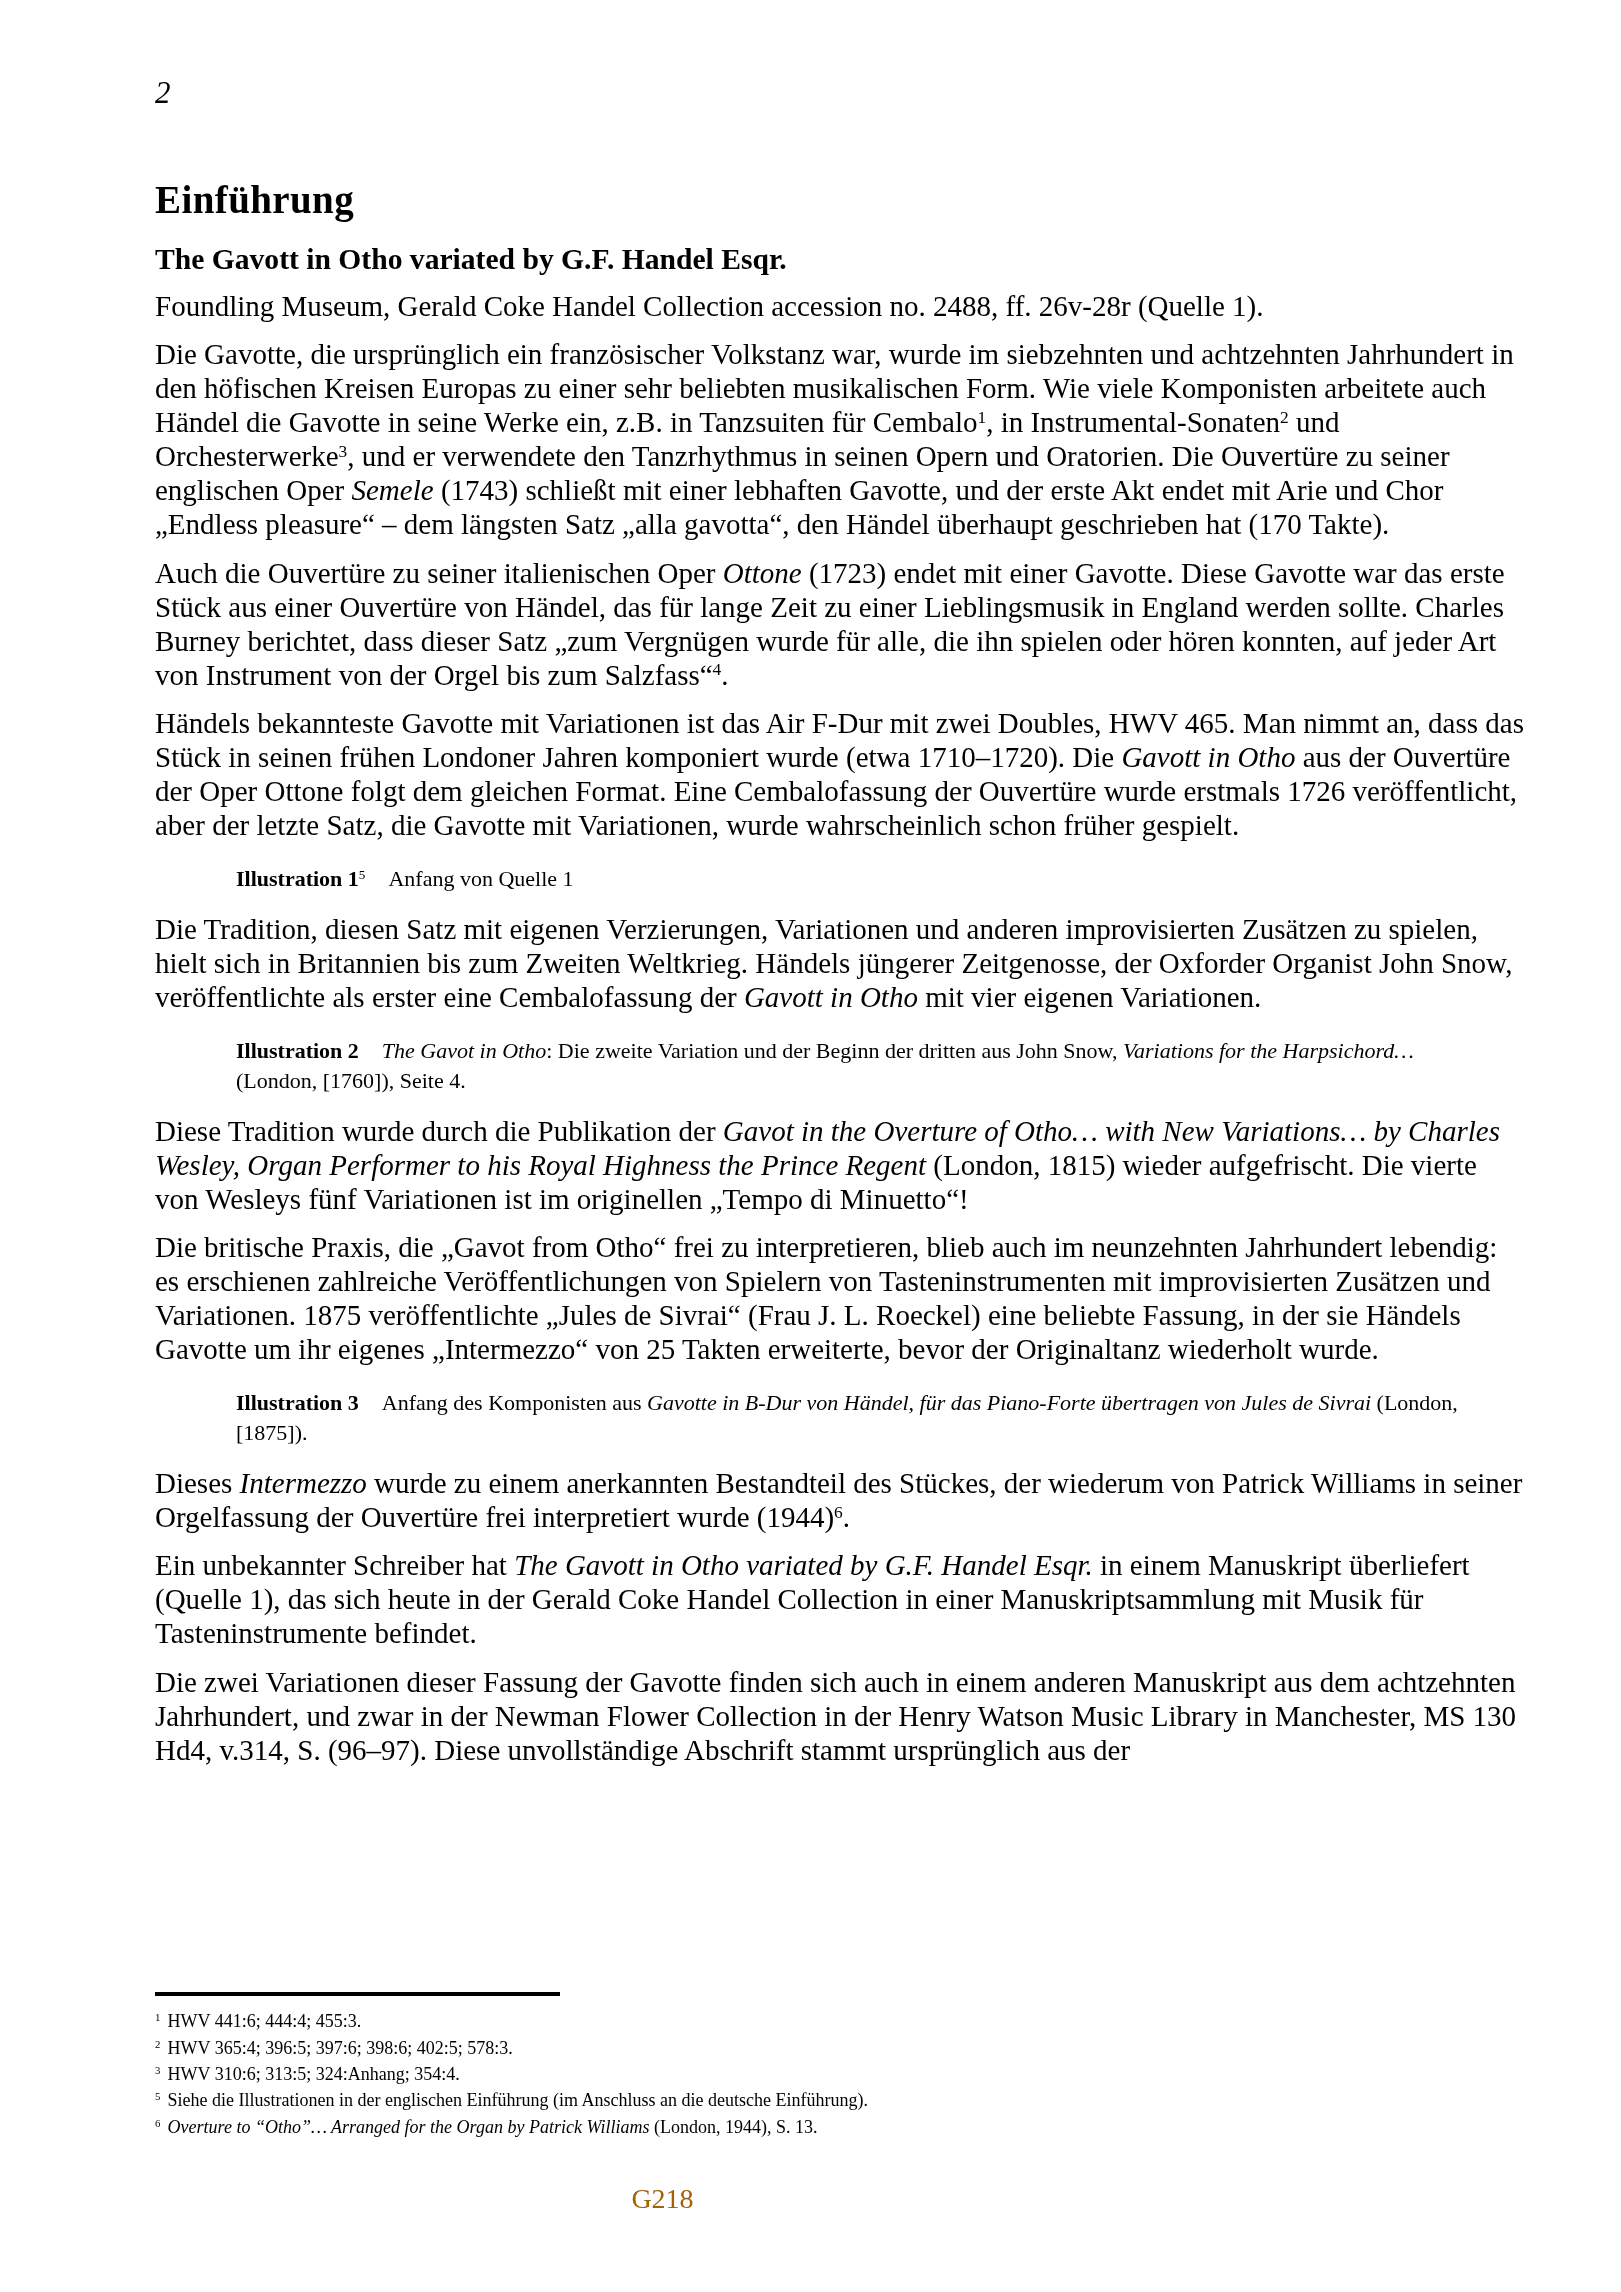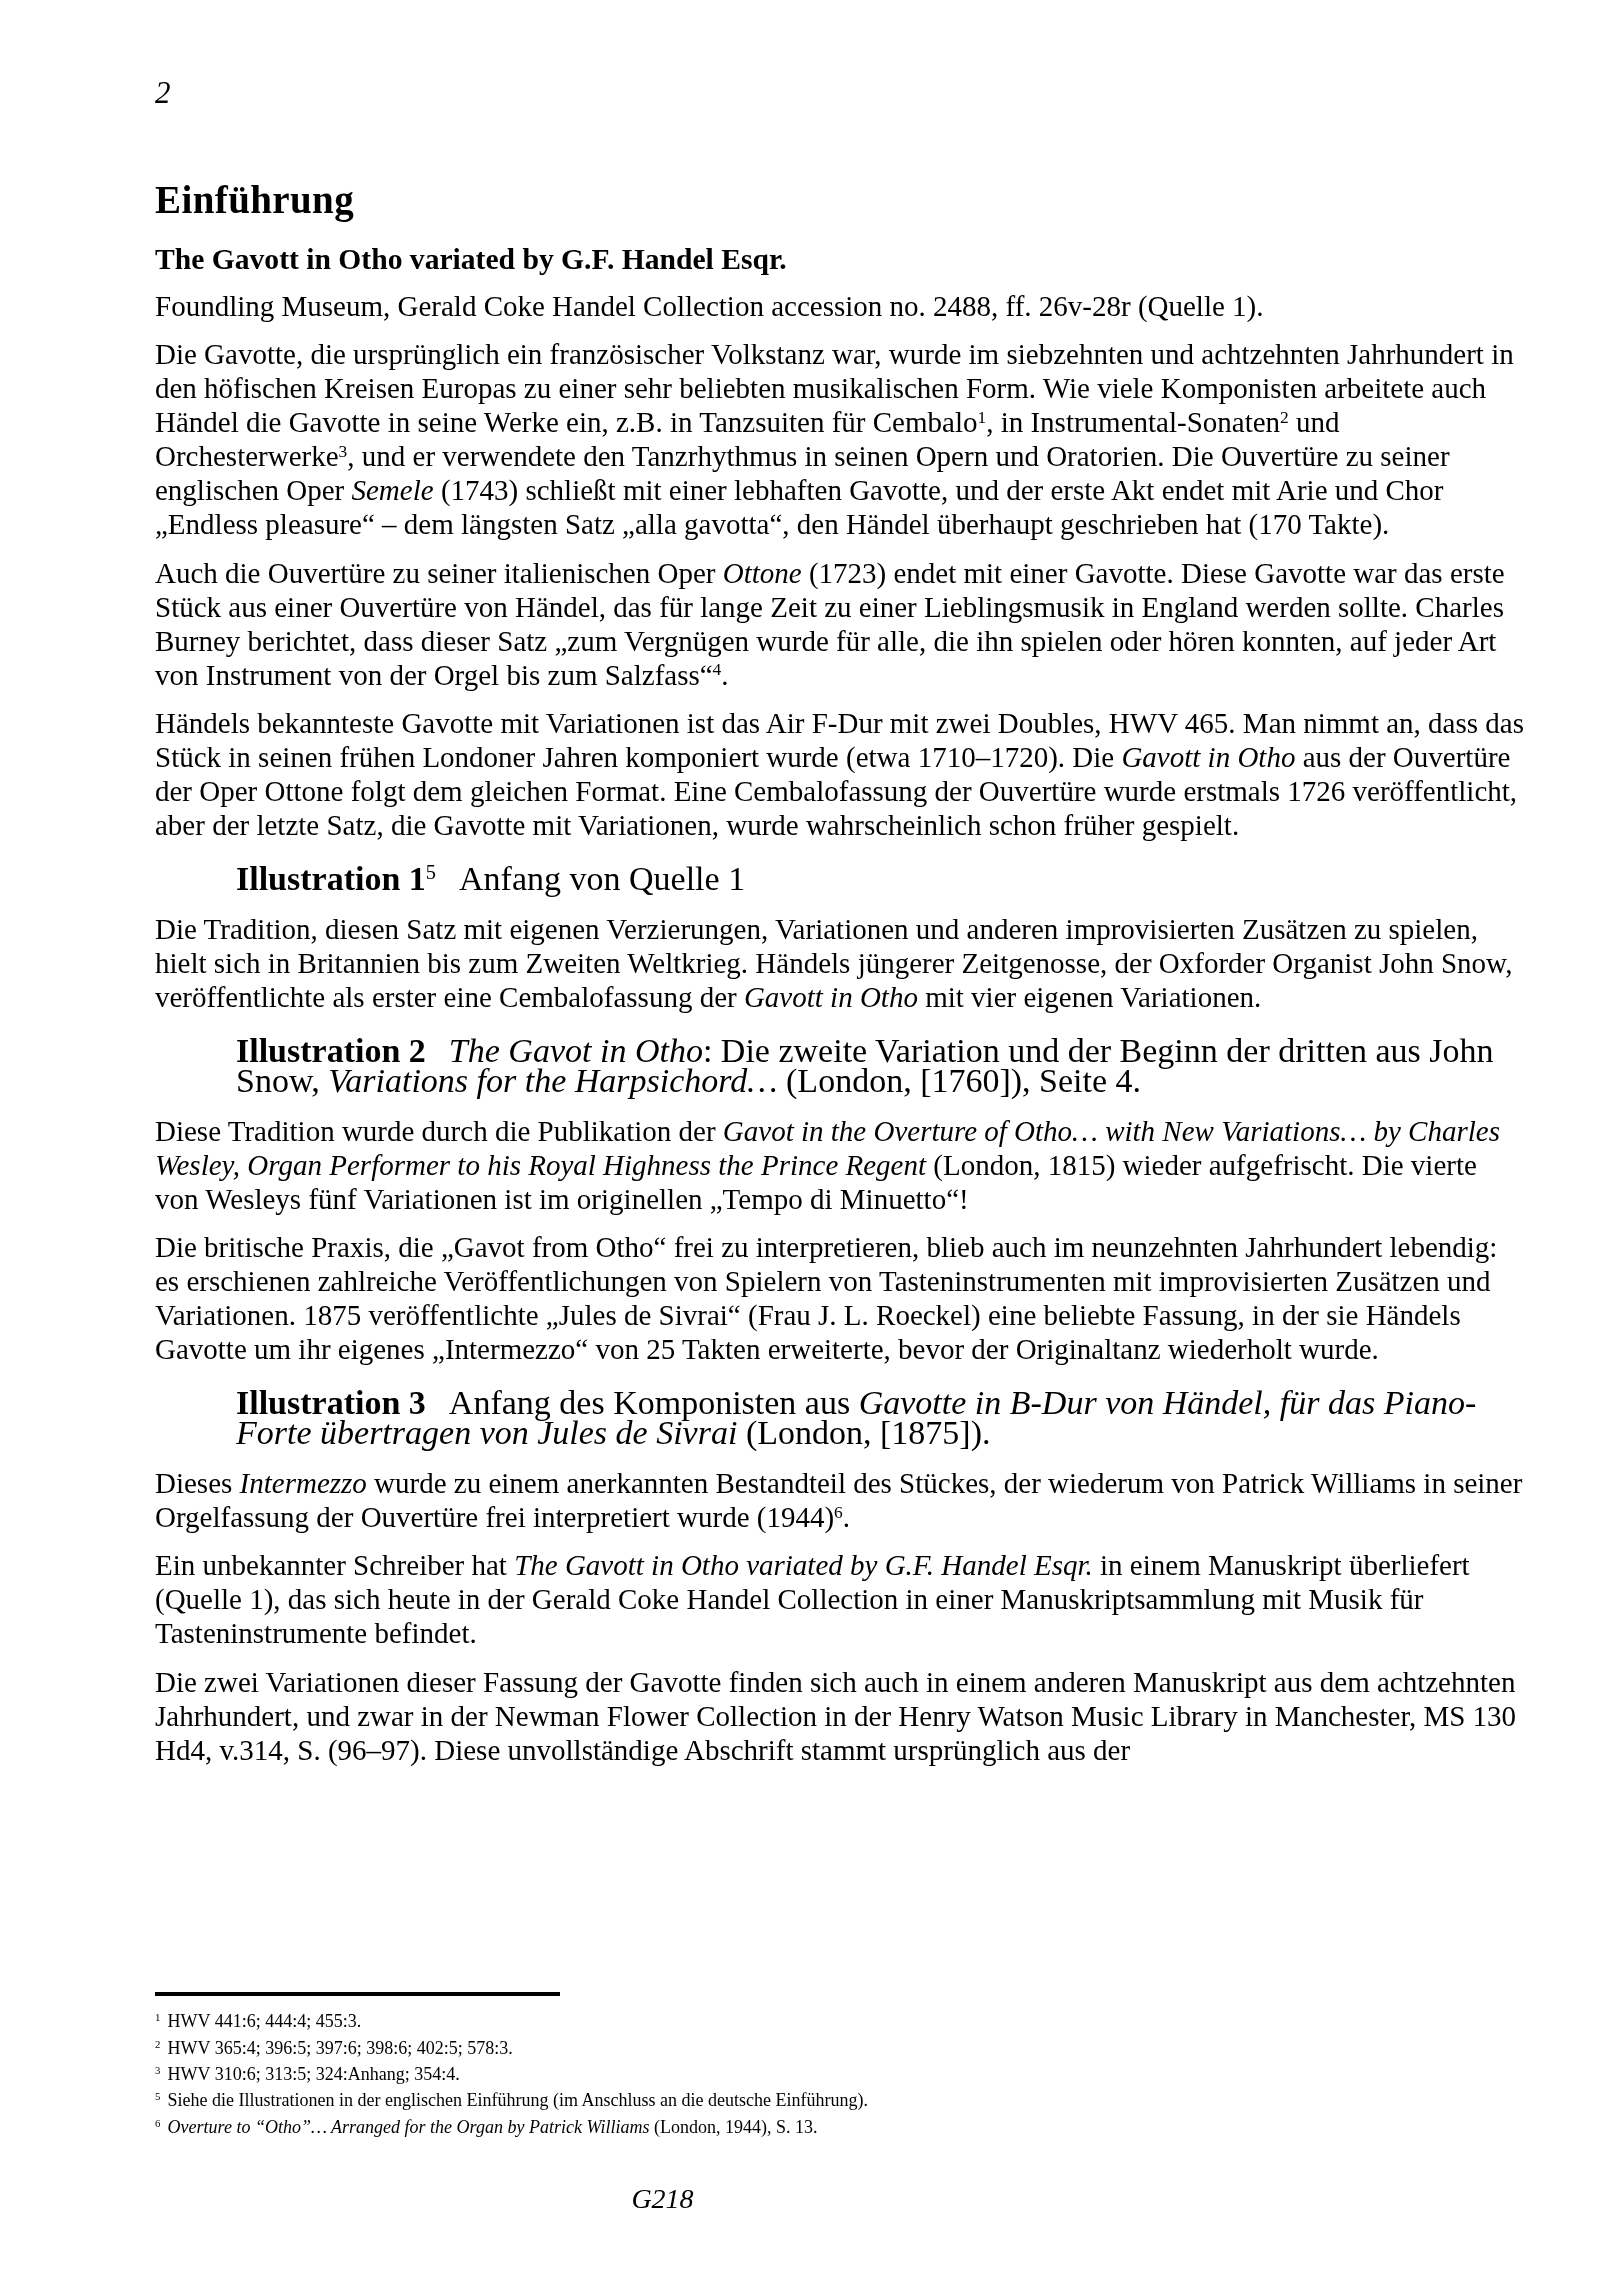--- a/index.html
+++ b/index.html
@@ -28,21 +28,21 @@
     font-size: 29px; line-height: 34px;
     margin: 0 0 14.3px 0;
     text-align: left;
     hyphens: auto;
   }
   .section-heading {
     font-size: 29.6px; font-weight: 700; line-height: 34px;
     margin: 21.5px 0 12.5px 0;
   }
   .illustration-caption {
-    font-size: 34px; line-height: 30px;
+    font-size: 22px; line-height: 30px;
     margin: 22px 0 18px 0;
     padding-left: 81px;
     padding-right: 27px;
   }
   .cap-head { margin-right: 23px; white-space: nowrap; }
   .cap-label { font-weight: 700; }
   .it { font-style: italic; }
   .bd { font-weight: 700; }
   sup {
     font-size: 60%;
@@ -62,22 +62,21 @@
   }
   .footnote {
     font-size: 18px; line-height: 26.4px;
   }
   .fn-marker { margin-right: 7.2px; }
   .footer {
     position: absolute;
     top: 2183px; left: 0; width: 1325px;
     text-align: center;
     font-size: 28px;
-    color: #000000;
-    font-style: italic;
+    color: #a16207;
   }
 </style>
 </head>
 <body>
 
 <div class="page">
   <div class="pagenum">2</div>
   <h1 class="title">Einführung</h1>
   <main id="doc-body">
       <div class="section-heading"><span class="bd">The Gavott in Otho variated by G.F. Handel Esqr.</span></div>

